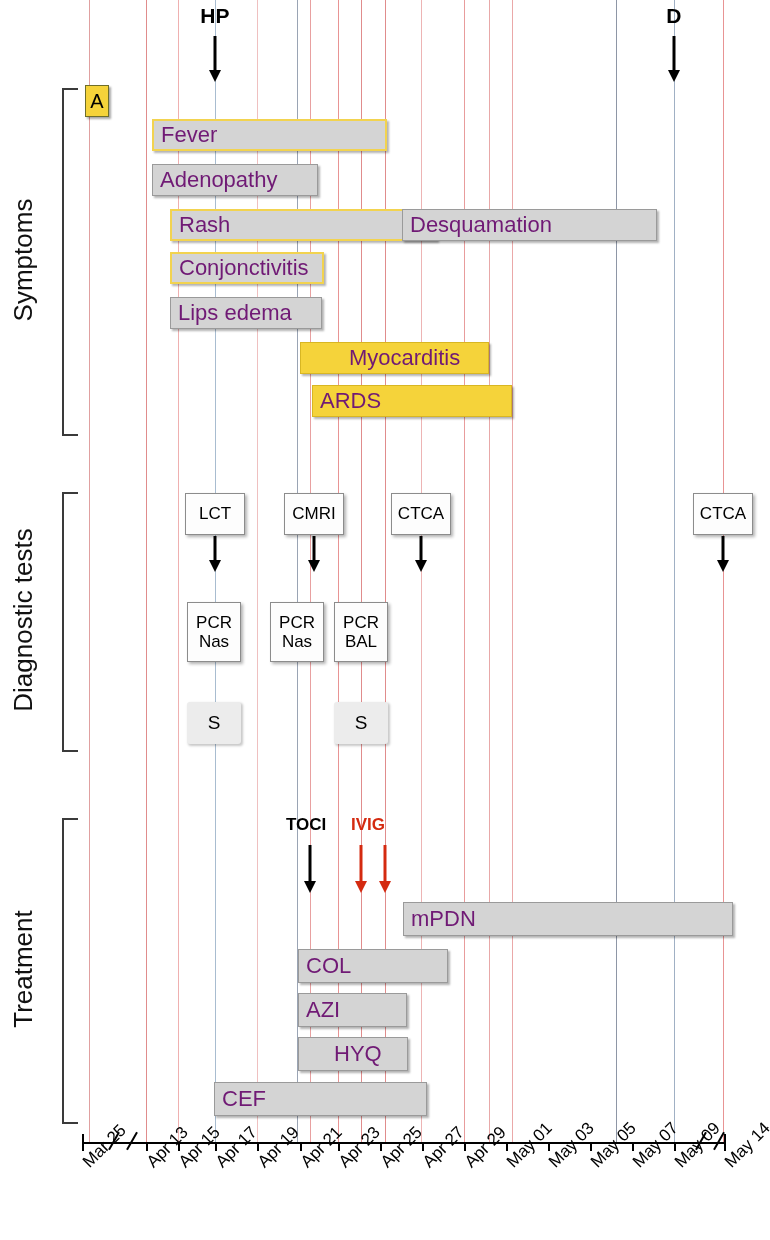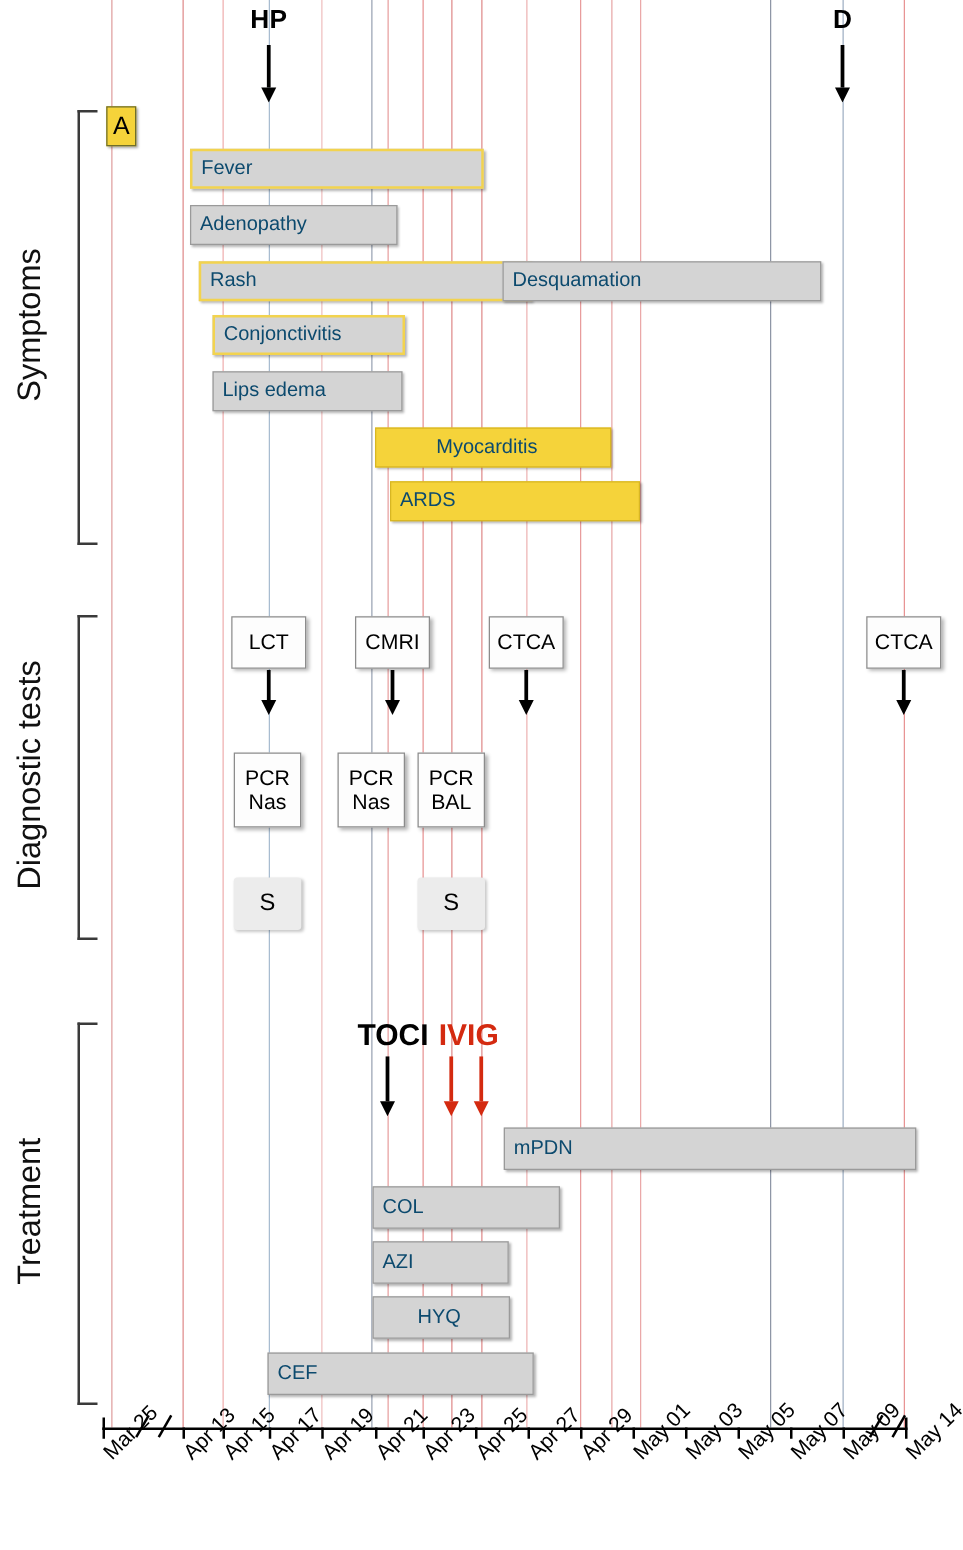--- a/index.html
+++ b/index.html
@@ -18,21 +18,21 @@
            display:flex;align-items:center;justify-content:center;letter-spacing:.3px;}
 
   
   .bracket{position:absolute;border-left:2.5px solid #3a3a3a;border-top:2.5px solid #3a3a3a;
            border-bottom:2.5px solid #3a3a3a;width:14px;}
   .sec-label{position:absolute;font-size:26px;color:#111;white-space:nowrap;
              transform-origin:0 0;transform:rotate(-90deg);}
 
   
   .bar{position:absolute;display:flex;align-items:center;box-sizing:border-box;
-       font-size:16px;color:#0c4a6e;padding-left:7px;white-space:nowrap;}
+       font-size:22px;color:#701a75;padding-left:7px;white-space:nowrap;}
   .bar.grey{background:#d4d4d4;border:1px solid #9a9a9a;
             box-shadow:1.5px 1.5px 2px rgba(0,0,0,.30);}
   .bar.yellow{background:#f5d33a;border:1px solid #d8b623;
               box-shadow:1.5px 1.5px 2px rgba(0,0,0,.30);}
   .bar.grey-yellowborder{background:#d4d4d4;border:2.5px solid #f2d34f;
               box-shadow:1.5px 1.5px 2px rgba(0,0,0,.30);}
 
   
   .badge-a{position:absolute;background:#f5d33a;border:1px solid #6e6e2a;
            font-size:20px;display:flex;align-items:center;justify-content:center;
@@ -41,21 +41,21 @@
   
   .tbox{position:absolute;background:#fdfdfd;border:1px solid #8c8c8c;
         display:flex;flex-direction:column;align-items:center;justify-content:center;
         font-size:17px;color:#000;line-height:1.12;
         box-shadow:2px 2px 3px rgba(0,0,0,.30);transform:translateX(-50%);}
   .sbox{position:absolute;background:#ececec;border:none;border-radius:3px;
         display:flex;align-items:center;justify-content:center;font-size:19px;color:#000;
         box-shadow:1.5px 1.5px 2.5px rgba(0,0,0,.22);transform:translateX(-50%);}
 
   
-  .tx-label{position:absolute;font-size:24px;font-weight:bold;white-space:nowrap;}
+  .tx-label{position:absolute;font-size:17px;font-weight:bold;white-space:nowrap;}
 
   
   .axis-line{position:absolute;height:2px;background:#000;}
   .axis-tick{position:absolute;width:2px;background:#000;}
   .axis-cap{position:absolute;width:2px;background:#000;}
   .break-slash{position:absolute;width:2px;height:20px;background:#000;
                transform:rotate(30deg);transform-origin:50% 50%;}
   .date-lab{position:absolute;font-size:17px;color:#000;white-space:nowrap;
             transform-origin:0 0;transform:rotate(-45deg);}
 </style>
@@ -107,21 +107,21 @@
       <div class="sec-label" style="left: 8px; top: 260px; transform: rotate(-90deg) translate(-50%, 0px);">Symptoms</div>
       <div class="bracket" style="left: 62px; top: 492px; height: 256px;"></div>
       <div class="sec-label" style="left: 8px; top: 620px; transform: rotate(-90deg) translate(-50%, 0px);">Diagnostic tests</div>
       <div class="bracket" style="left: 62px; top: 818px; height: 302px;"></div>
       <div class="sec-label" style="left: 8px; top: 969px; transform: rotate(-90deg) translate(-50%, 0px);">Treatment</div>
     </div>
 
   <div id="symptom-bars">
       <div class="bar grey-yellowborder" style="left: 152px; top: 119px; width: 235px; height: 32px;">Fever</div>
       <div class="bar grey" style="left: 152px; top: 164px; width: 166px; height: 32px;">Adenopathy</div>
-      <div class="bar grey-yellowborder" style="left: 159px; top: 209px; width: 267px; height: 32px; text-align: right;">Rash</div>
+      <div class="bar grey-yellowborder" style="left: 170px; top: 209px; width: 267px; height: 32px; text-align: right;">Rash</div>
       <div class="bar grey" style="left: 402px; top: 209px; width: 255px; height: 32px;">Desquamation</div>
       <div class="bar grey-yellowborder" style="left: 170px; top: 252px; width: 154px; height: 32px;">Conjonctivitis</div>
       <div class="bar grey" style="left: 170px; top: 297px; width: 152px; height: 32px;">Lips edema</div>
       <div class="bar yellow" style="left: 300px; top: 342px; width: 189px; height: 32px; padding-left: 48px;">Myocarditis</div>
       <div class="bar yellow" style="left: 312px; top: 385px; width: 200px; height: 32px;">ARDS</div>
     </div>
 
   <div id="diagnostic-tests">
       <div class="tbox" style="left: 215px; top: 493px; width: 58px; height: 40px;">LCT</div>
       <div class="evt-arrow" style="left: 215px; top: 536px;"><svg width="16" height="36" viewBox="0 0 16 36">

